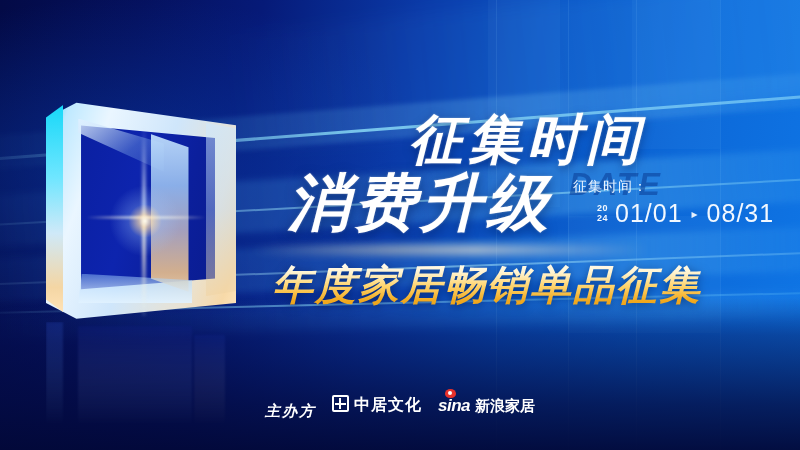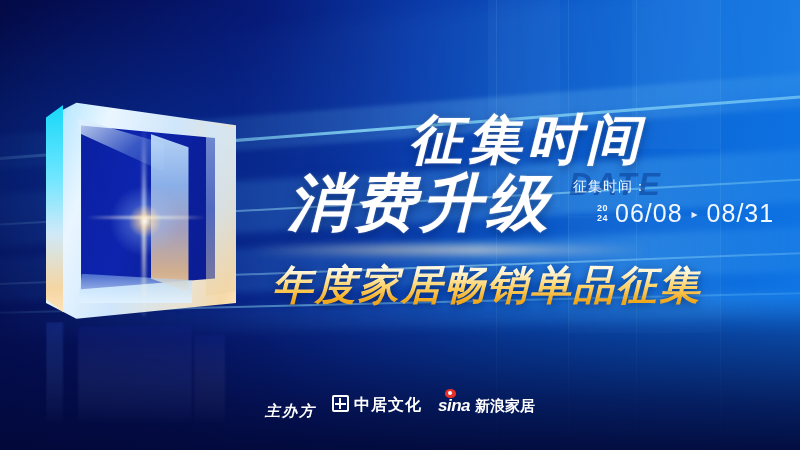--- a/index.html
+++ b/index.html
@@ -243,21 +243,21 @@
   <div class="title2">消费升级</div>
 
   <div class="datewrap">
     <div class="date-watermark">DATE</div>
     <div class="date-label">征集时间：</div>
     <div class="date-row">
       <span class="yy">
         <span>20</span>
         <span>24</span>
       </span>
-      <span class="dnum">06/08</span>
+      <span class="dnum">01/01</span>
       <span class="dsep">▸</span>
       <span class="dnum">08/31</span>
     </div>
   </div>
 
   <div class="goldglow"></div>
   <div class="goldline">
     <span class="gcn">年度家居畅销单品征集</span>
   </div>
 

